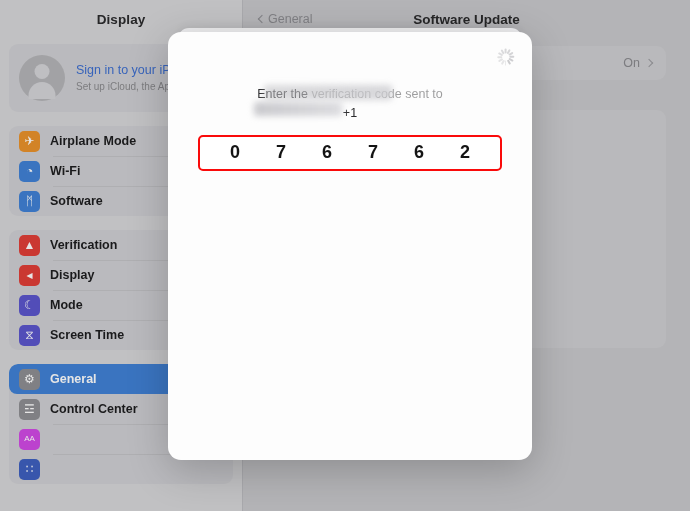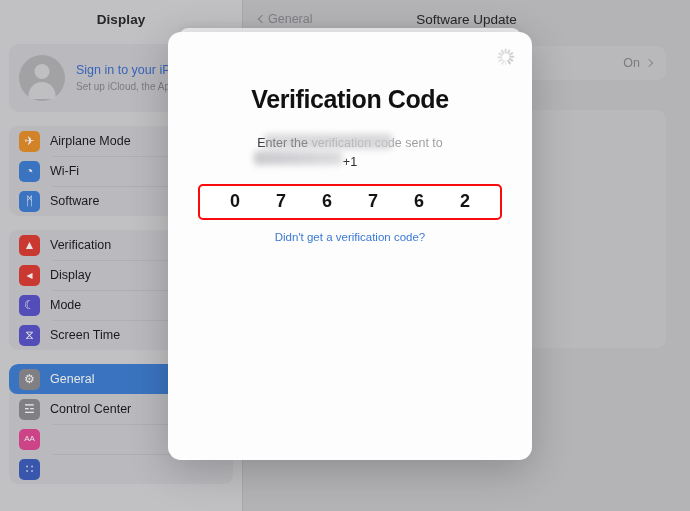--- a/index.html
+++ b/index.html
@@ -75,21 +75,21 @@
   .sb-row + .sb-row::before {
     content:""; position:absolute; left:44px; right:0; top:0;
     height:1px; background:#c2c2c6;
   }
   .sb-icon {
     width:21px; height:21px; border-radius:5px;
     flex:0 0 21px;
     display:flex; align-items:center; justify-content:center;
     font-size:12px; color:#fff; line-height:1;
   }
-  .sb-label { font-size:12.5px; color:#1d1d1f; white-space:nowrap; }
+  .sb-label { font-size:12.5px; color:#1d1d1f; white-space:nowrap;font-weight:bold; }
   .sb-value { margin-left:auto; font-size:11.5px; color:#8a8a8e; white-space:nowrap; }
 
   .sb-row.selected { background:#3b82dd; border-radius:8px; }
   .sb-row.selected .sb-label { color:#ffffff; }
   .sb-row.selected::before { display:none; }
   .sb-row.selected + .sb-row::before { display:none; }
 
   
   #detail {
     flex:1; height:511px;
@@ -105,21 +105,21 @@
     display:flex; align-items:center; gap:3px;
     font-size:12.5px; color:#8e8e93;
   }
   .chev-left {
     display:inline-block; width:6px; height:6px;
     border-left:1.6px solid #8e8e93; border-bottom:1.6px solid #8e8e93;
     transform:rotate(45deg);
   }
   #nav-title {
     position:absolute; left:0; right:0; text-align:center;
-    font-size:13.5px; font-weight:normal; color:#2b2b2d;
+    font-size:13.5px; font-weight:bold; color:#2b2b2d;
     pointer-events:none;
   }
   #detail-body { padding:8px 24px 0 24px; }
   .detail-card {
     background:#cdcdd1;
     border-radius:9px;
     margin-bottom:14px;
     overflow:hidden;
   }
   .detail-row {
@@ -275,21 +275,21 @@
     <div class="sb-group spacer-top" id="g2">
         <div class="sb-row selected">
           <span class="sb-icon" style="background: rgb(142, 142, 147);">⚙</span>
           <span class="sb-label">General</span>
         </div>
         <div class="sb-row">
           <span class="sb-icon" style="background: rgb(142, 142, 147);">☲</span>
           <span class="sb-label">Control Center</span>
         </div>
         <div class="sb-row">
-          <span class="sb-icon" style="background: #ec4899; font-size: 8px;">AA</span>
+          <span class="sb-icon" style="background: #d946ef; font-size: 8px;">AA</span>
         </div>
         <div class="sb-row">
           <span class="sb-icon" style="background: rgb(59, 96, 200);">∷</span>
         </div>
       </div>
   </div>
 
   <div id="detail">
     <div id="nav-bar">
       <div id="nav-back">
@@ -332,21 +332,20 @@
       <i style="transform: rotate(150deg) translateY(3.5px); opacity: 0.58;"></i>
       <i style="transform: rotate(180deg) translateY(3.5px); opacity: 0.63;"></i>
       <i style="transform: rotate(210deg) translateY(3.5px); opacity: 0.67;"></i>
       <i style="transform: rotate(240deg) translateY(3.5px); opacity: 0.72;"></i>
       <i style="transform: rotate(270deg) translateY(3.5px); opacity: 0.76;"></i>
       <i style="transform: rotate(300deg) translateY(3.5px); opacity: 0.81;"></i>
       <i style="transform: rotate(330deg) translateY(3.5px); opacity: 0.85;"></i>
     </div>
 
   <div id="modal-content">
-    <div id="modal-title">Verification Code</div>
 
     <div id="modal-sub-wrap">
       <div>
         <span>Enter the</span>
         <span style="opacity:.45">verification code sent to</span>
       </div>
       <div>
         <span>+1</span>
       </div>
       <div class="blur-a"></div>
@@ -355,15 +354,14 @@
 
     <div id="code-box" style="border-color: rgb(250, 10, 10);">
       <span class="digit">0</span>
       <span class="digit">7</span>
       <span class="digit">6</span>
       <span class="digit">7</span>
       <span class="digit">6</span>
       <span class="digit">2</span>
     </div>
 
-    <div id="resend-link" style="color: rgb(59, 121, 212);">Didn't get a verification code?</div>
   </div>
 </div>
 
 </body></html>

